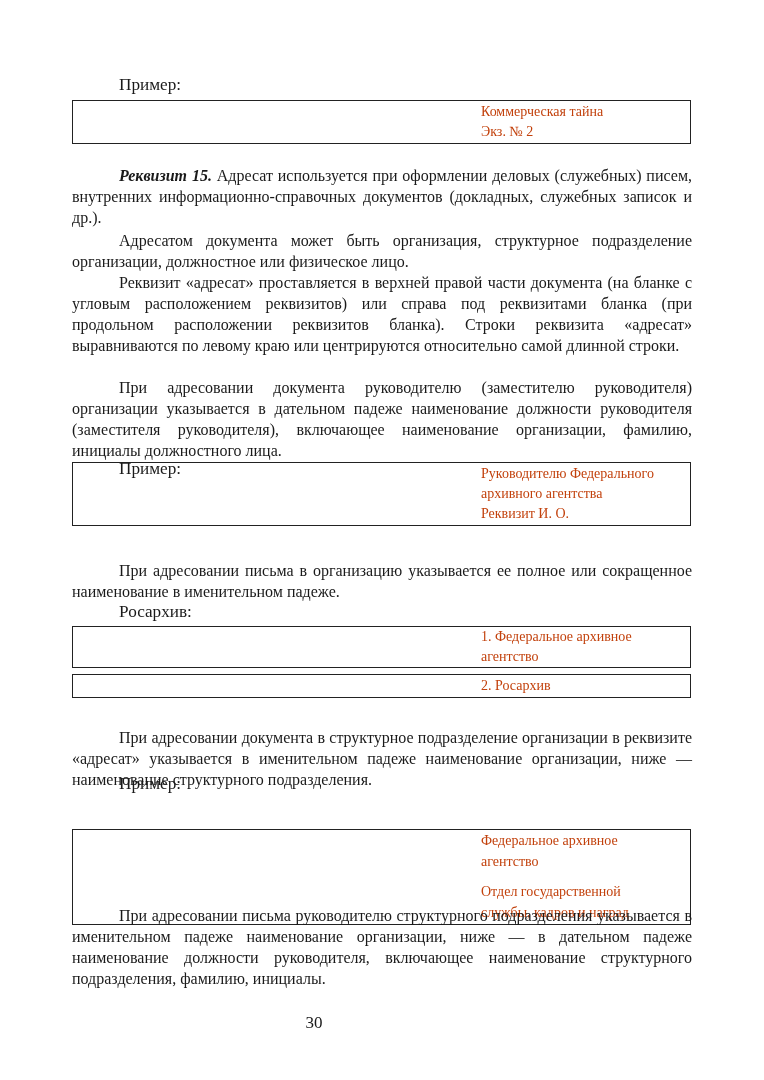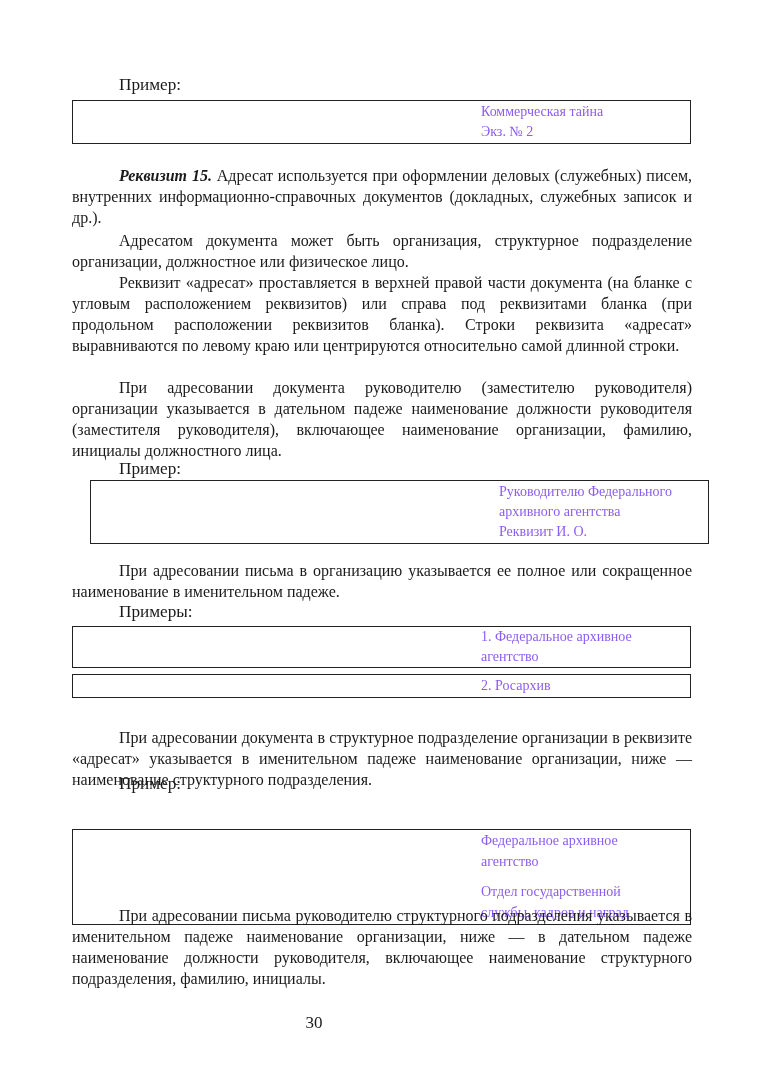--- a/index.html
+++ b/index.html
@@ -15,21 +15,21 @@
       text-indent: 47px; margin: 0;
     }
     .label {
       position: absolute; left: 119px; font-size: 17.2px; line-height: 21px; margin: 0;
     }
     .box {
       position: absolute; left: 72px; width: 617px;
       border: 1.6px solid #222; box-sizing: content-box;
     }
     .box-text {
-      position: absolute; left: 408px; font-size: 14px; line-height: 22px; color: #8b5cf6;
+      position: absolute; left: 408px; font-size: 14px; line-height: 22px; color: #c2410c;
       white-space: nowrap;
     }
     .pagenum { position: absolute; left: 0; width: 628px; top: 1013px; text-align: center; font-size: 17px; }
     b i, .bi { font-weight: bold; font-style: italic; }
   </style>
 </head>
 <body>
 
 <div class="page">
 
@@ -45,29 +45,29 @@
   </p>
 
   <p class="para" style="top:272px;">Реквизит «адресат» проставляется в верхней правой части документа (на бланке с угловым расположением реквизитов) или справа под реквизитами бланка (при продольном расположении реквизитов бланка). Строки реквизита «адресат» выравниваются по левому краю или центрируются относительно самой длинной строки.</p>
 
   <p class="para" style="top:230px;">Адресатом документа может быть организация, структурное подразделение организации, должностное или физическое лицо.</p>
 
   <p class="para" style="top:377px;">При адресовании документа руководителю (заместителю руководителя) организации указывается в дательном падеже наименование должности руководителя (заместителя руководителя), включающее наименование организации, фамилию, инициалы должностного лица.</p>
 
   <p class="label" style="top:458px;">Пример:</p>
 
-  <div class="box" style="top:480px;height:62px;margin-left:18px;">
+  <div class="box" style="top:462px;height:62px;">
     <div class="box-text" style="top:0px;">Руководителю Федерального</div>
     <div class="box-text" style="top:20px;">архивного агентства</div>
     <div class="box-text" style="top:40px;">Реквизит И. О.</div>
   </div>
 
   <p class="para" style="top:560px;">При адресовании письма в организацию указывается ее полное или сокращенное наименование в именительном падеже.</p>
 
-  <p class="label" style="top:601px;">Примеры:</p>
+  <p class="label" style="top:601px;">Росархив:</p>
 
   <div class="box" style="top:626px;height:40px;">
     <div class="box-text" style="top:-1px;">1. Федеральное архивное</div>
     <div class="box-text" style="top:19px;">агентство</div>
   </div>
 
   <div class="box" style="top:674px;height:22px;">
     <div class="box-text" style="top:0px;">2. Росархив</div>
   </div>
 

